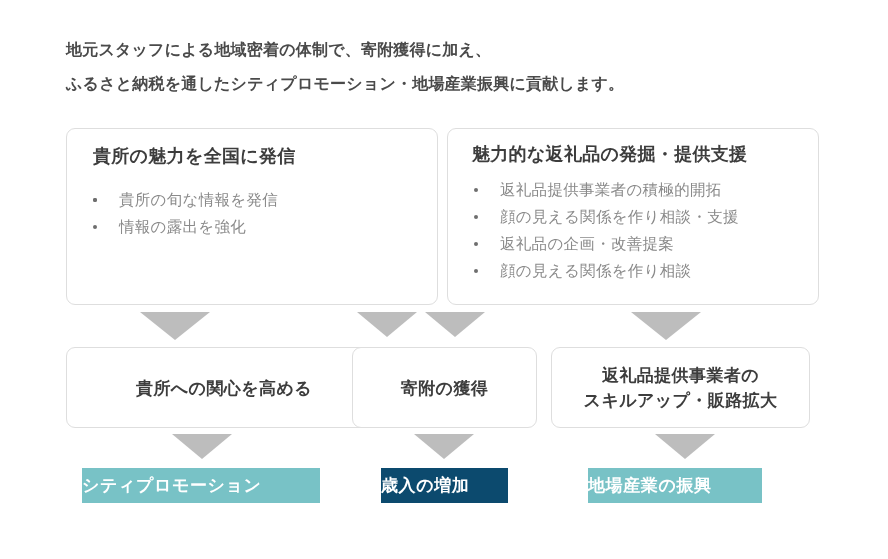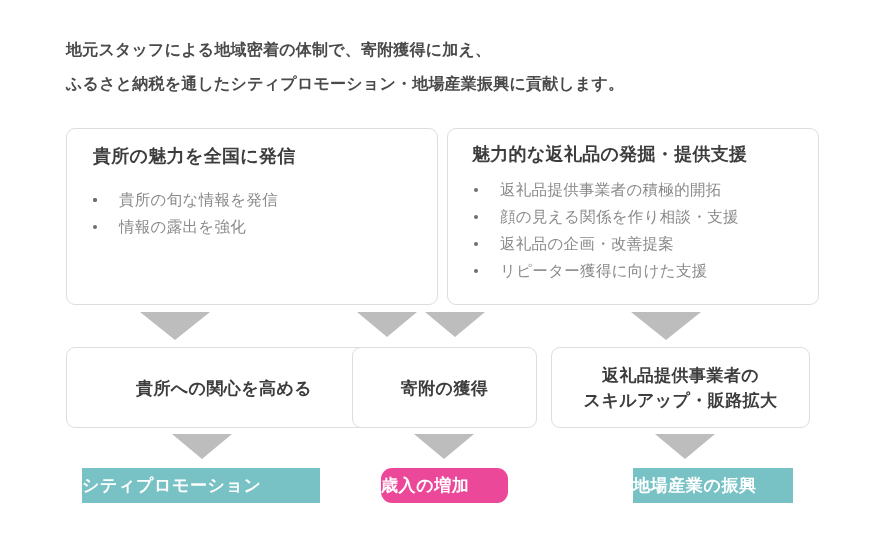--- a/index.html
+++ b/index.html
@@ -144,21 +144,21 @@
     text-align: left;
     color: #ffffff;
     font-weight: bold;
     font-size: 17px;
     letter-spacing: 0.6px;
     white-space: nowrap;
     box-sizing: border-box;
   }
   .banner.p1 { left: 82px;  width: 238px; }
   .banner.p2 { left: 381px; width: 127px; }
-  .banner.p3 { left: 633px; width: 160px; }
+  .banner.p3 { left: 588px; width: 174px; }
 </style>
 </head>
 <body>
 
 <div id="stage">
 
   <div class="headline">
     <div>地元スタッフによる地域密着の体制で、寄附獲得に加え、</div>
     <div>ふるさと納税を通したシティプロモーション・地場産業振興に貢献します。</div>
   </div>
@@ -190,21 +190,21 @@
       <li>
         <span class="dot"></span>
         <span>顔の見える関係を作り相談・支援</span>
       </li>
       <li>
         <span class="dot"></span>
         <span>返礼品の企画・改善提案</span>
       </li>
       <li>
         <span class="dot"></span>
-        <span>リピーター獲得に向けた支援</span>
+        <span>顔の見える関係を作り相談</span>
       </li>
     </ul>
   </div>
 
   <div class="arrow a1" style="border-top-color: rgb(189, 189, 189);"></div>
   <div class="arrow small a2" style="border-top-color: rgb(189, 189, 189);"></div>
   <div class="arrow small a3" style="border-top-color: rgb(189, 189, 189);"></div>
   <div class="arrow a4" style="border-top-color: rgb(189, 189, 189);"></div>
 
   <div class="card r2 c1">
@@ -216,16 +216,16 @@
   <div class="card r2 c3">
     <div class="r2-label">返礼品提供事業者の
 スキルアップ・販路拡大</div>
   </div>
 
   <div class="arrow small b1" style="border-top-color: rgb(189, 189, 189);"></div>
   <div class="arrow small b2" style="border-top-color: rgb(189, 189, 189);"></div>
   <div class="arrow small b3" style="border-top-color: rgb(189, 189, 189);"></div>
 
   <div class="banner p1" style="background: rgb(120, 194, 198);">シティプロモーション</div>
-  <div class="banner p2" style="background: #ec4899; border-radius: 11px;">歳入の増加</div>
+  <div class="banner p2" style="background: #0c4a6e;">歳入の増加</div>
   <div class="banner p3" style="background: rgb(120, 194, 198);">地場産業の振興</div>
 
 </div>
 
 </body></html>

